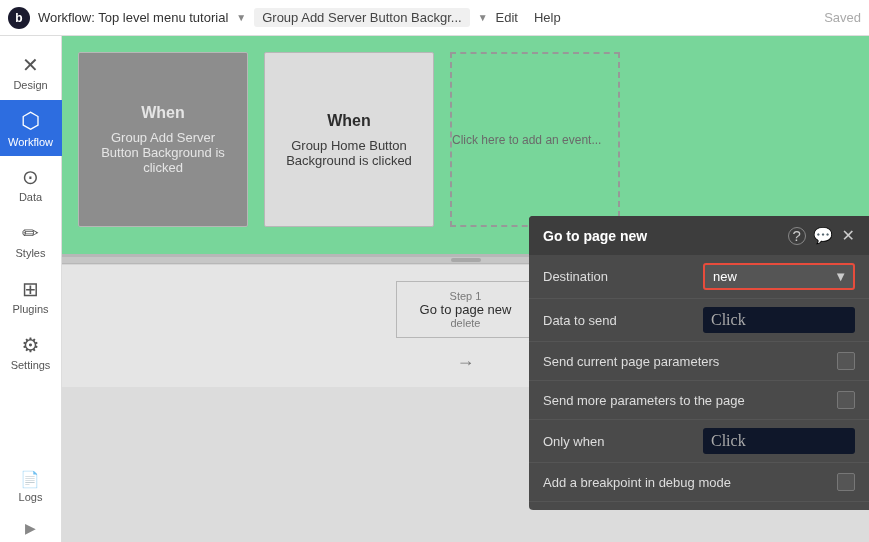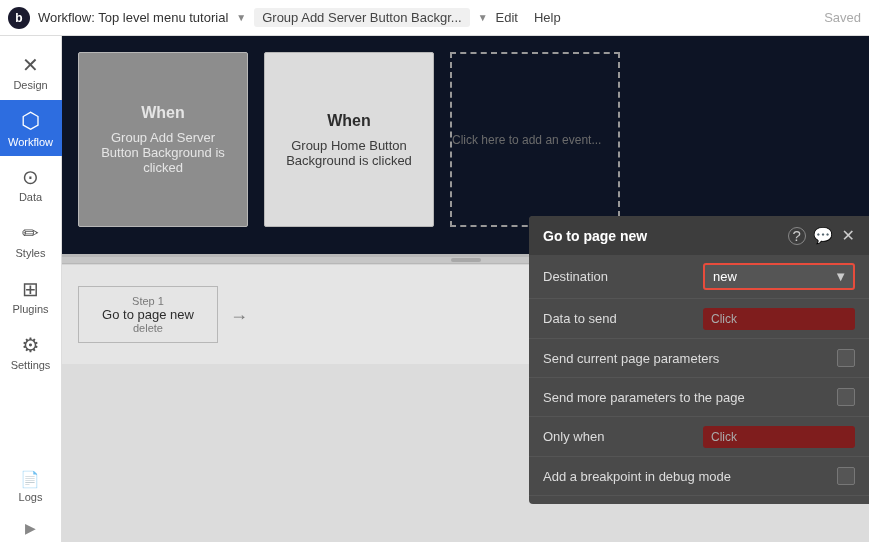--- a/index.html
+++ b/index.html
@@ -28,21 +28,21 @@
     }
     .sidebar-item .icon { font-size: 20px; }
     .sidebar-item.workflow-active { background: #2d6de0; color: #fff; }
 
     
     #content { flex: 1; display: flex; flex-direction: column; background: #f5f5f5; position: relative; overflow: hidden; }
 
     
     #workflow-top {
       display: flex; align-items: flex-start; padding: 16px 16px 0 16px;
-      gap: 16px; background: #0f172a; border-bottom: 2px solid #ccc;
+      gap: 16px; background: #86efac; border-bottom: 2px solid #ccc;
       min-height: 220px;
     }
 
     .event-card {
       width: 170px; height: 175px; border: 1px solid #ccc;
       background: #b0b0b0; color: #fff; display: flex;
       flex-direction: column; align-items: center; justify-content: center;
       text-align: center; font-size: 13px; padding: 12px; cursor: pointer;
       border-radius: 2px;
     }
@@ -57,20 +57,21 @@
       font-size: 12px; width: 170px; height: 175px;
       display: flex; align-items: center; 
       text-align: center; cursor: pointer;
     }
 
     
     #workflow-bottom {
       display: flex; align-items: center; padding: 16px;
       background: #fff; gap: 12px; border-top: 1px solid #eee;
       min-height: 100px;
+      flex-direction: column;
     }
 
     .step-card {
       border: 1px solid #ccc; background: #fff;
       padding: 8px 12px; min-width: 140px; font-size: 12px;
       text-align: center; cursor: pointer;
     }
     .step-label { font-size: 11px; color: #888; }
     .step-title { font-size: 13px; color: #333; }
     .step-delete { font-size: 11px; color: #888; cursor: pointer; }
@@ -111,22 +112,22 @@
     .modal-row-label { width: 160px; font-size: 13px; color: #ddd; flex-shrink: 0; }
     .modal-row-value { flex: 1; }
 
     .destination-select {
       width: 100%; background: #555; color: #fff; border: 2px solid #e74c3c;
       border-radius: 3px; padding: 4px 8px; font-size: 13px;
       appearance: none; cursor: pointer; outline: none;
     }
 
     .click-input {
-      background: #7f1d1d; color: #aaa; border: none; border-radius: 3px;
-      padding: 4px 8px; font-size: 12px; width: 100%; outline: none;
+      background: #0f172a; color: #aaa; border: none; border-radius: 3px;
+      padding: 4px 8px; font-size: 16px; width: 100%; outline: none; font-family: Liberation Serif, serif;
     }
     .click-input::placeholder { color: #aaa; }
 
     .modal-row-toggle {
       display: flex; align-items: center; padding: 10px 14px;
       border-bottom: 1px solid #555;
     }
     .modal-row-toggle .label { flex: 1; font-size: 13px; color: #ddd; }
     .toggle-box {
       width: 18px; height: 18px; background: #555;

